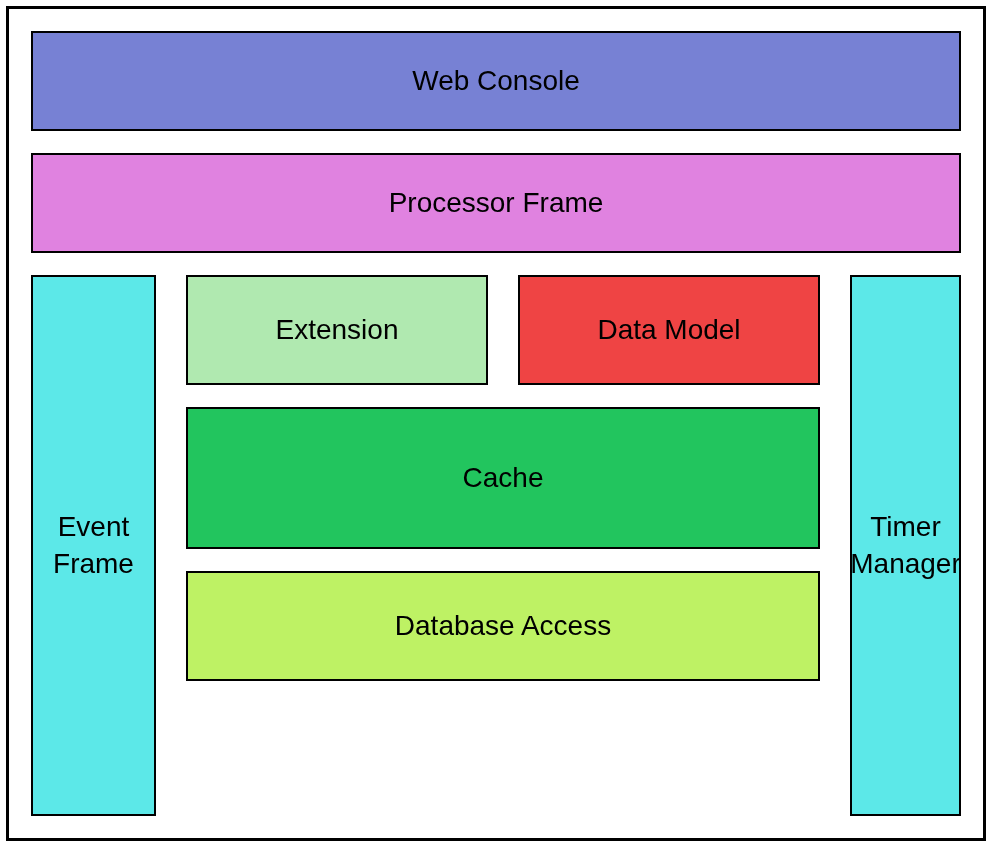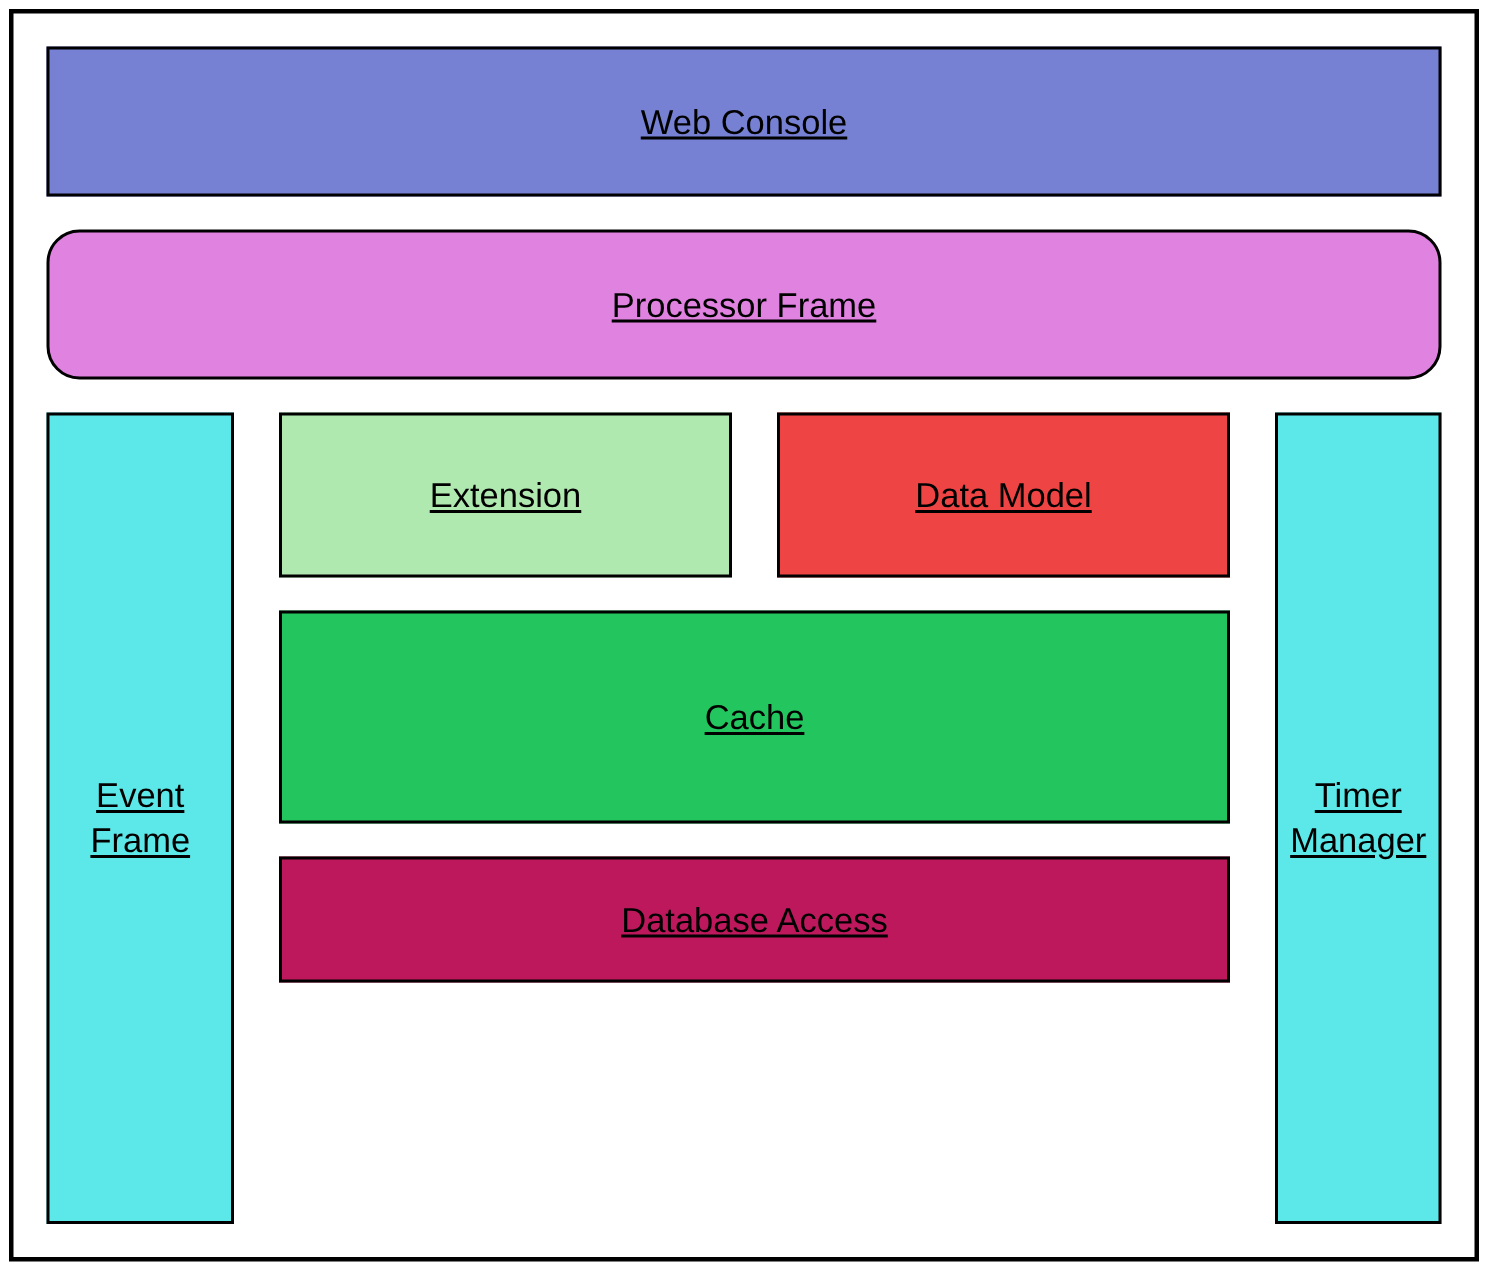--- a/index.html
+++ b/index.html
@@ -23,37 +23,35 @@
       flex-direction: column;
       gap: 22px;
       background: #fff;
     }
     .box {
       border: 2px solid #000;
       display: flex;
       align-items: center;
       justify-content: center;
       text-align: center;
-      font-size: 23px;
+      font-size: 28px;
       font-weight: 400;
       color: #000;
-      text-decoration: underline;
     }
     .web-console {
       background: #7781d4;
       height: 100px;
     }
     .open-api {
       background: #f1bcb2;
       height: 100px;
     }
     .processor-frame {
       background: #e082e0;
       height: 100px;
-      border-radius: 22px;
     }
     .bottom-section {
       display: flex;
       flex: 1;
       gap: 30px;
     }
     .event-frame {
       background: #5ce8e8;
       width: 125px;
       line-height: 1.3;
@@ -82,22 +80,22 @@
     }
     .data-model {
       background: #ef4444;
       flex: 1;
     }
     .cache {
       background: #22c55e;
       height: 142px;
     }
     .database-access {
-      background: #be185d;
-      height: 84px;
+      background: #bef264;
+      height: 110px;
     }
   </style>
 </head>
 <body>
 
 <div class="container">
   <div class="box web-console">
     <span>Web Console</span>
   </div>
   <div class="box processor-frame">

